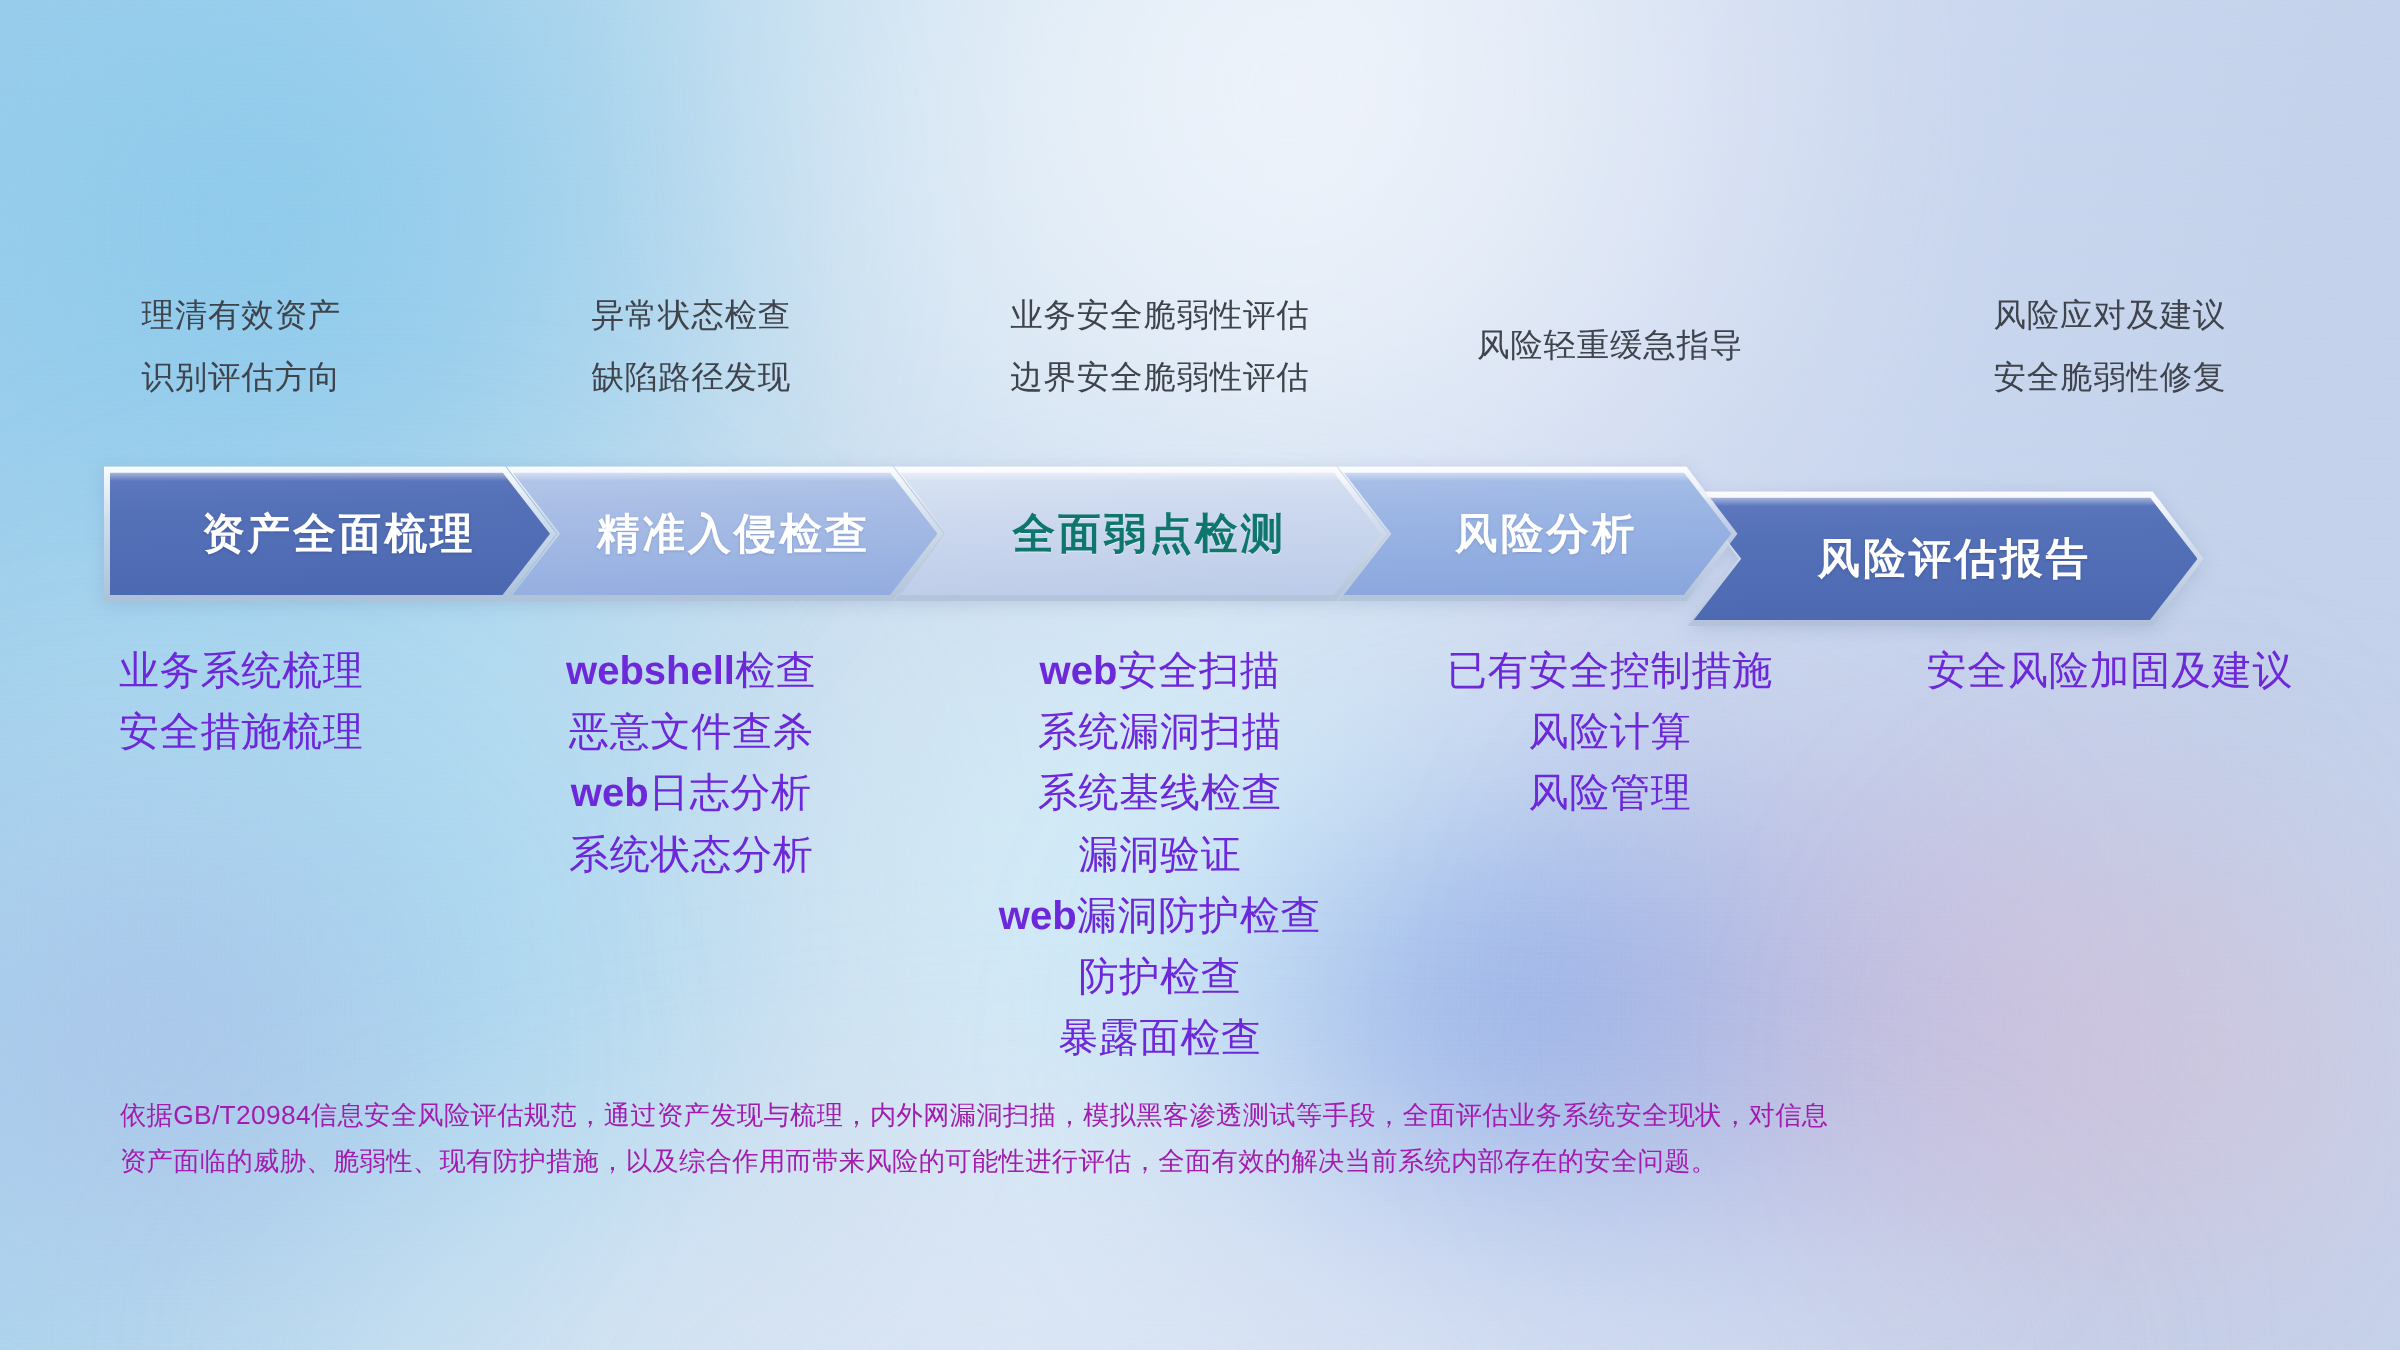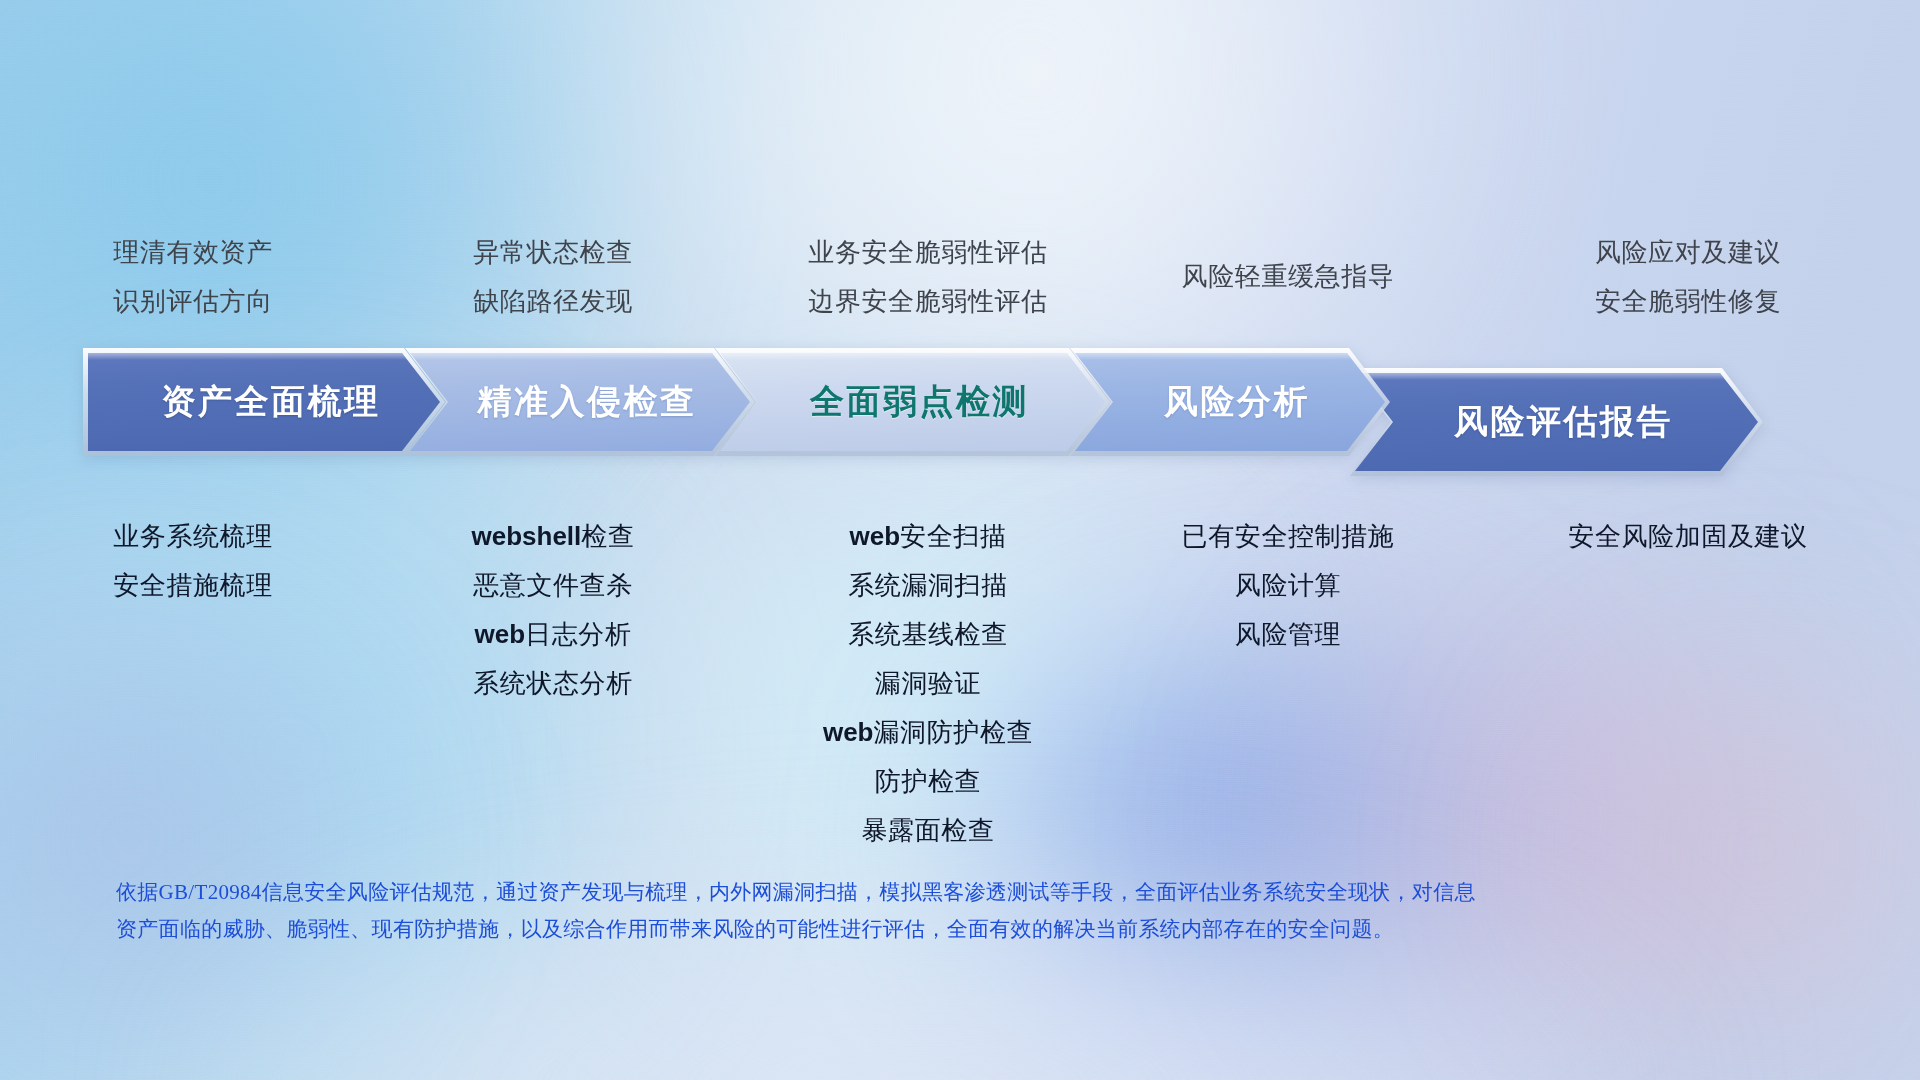--- a/index.html
+++ b/index.html
@@ -93,21 +93,21 @@
     line-height:49px;
     color:#3f444c;
     letter-spacing:.6px;
     white-space:nowrap;
     font-weight:400;
   }
 
   
   #chevron-band {
     position:absolute;
-    top:353px;
+    top:378px;
     left:88px;
     width:1760px;
     height:98px;
     display:flex;
     filter:drop-shadow(0 3px 7px rgba(86,110,160,0.22));
   }
   .chev {
     position:relative;
     height:98px;
     display:flex;
@@ -171,44 +171,43 @@
   .chev .plate::after {
     content:"";
     position:absolute;
     left:0; right:0; top:0; height:7px;
     background:linear-gradient(180deg, rgba(255,255,255,.45), rgba(255,255,255,0));
   }
 
   
   #bottom-row { top:512px; align-items:flex-start; }
   .bot-item {
-    font-size:26px;
+    font-size:32px;
     line-height:49px;
-    color:#0f172a;
+    color:#6d28d9;
     letter-spacing:.6px;
     white-space:nowrap;
     font-weight:400;
   }
   .bot-item .en {
     font-weight:700;
     letter-spacing:0;
   }
 
   
   #footer {
     position:absolute;
-    left:116px;
+    left:96px;
     top:874px;
     width:1520px;
     font-size:21px;
     line-height:37px;
-    color:#1d4ed8;
+    color:#a21caf;
     letter-spacing:.3px;
     text-align:left;
-    font-family:Liberation Serif, serif;
   }
   #footer p { margin:0; }
 </style>
 </head>
 <body>
 
 <div id="bg">
   <div class="bg-layer bg-base"></div>
   <div class="blob blob-a"></div>
   <div class="blob blob-b"></div>

